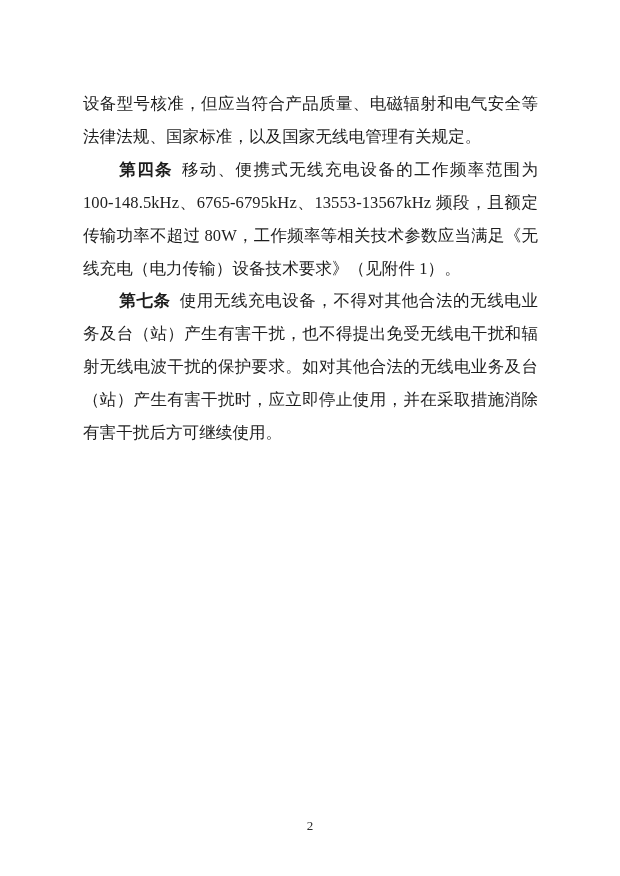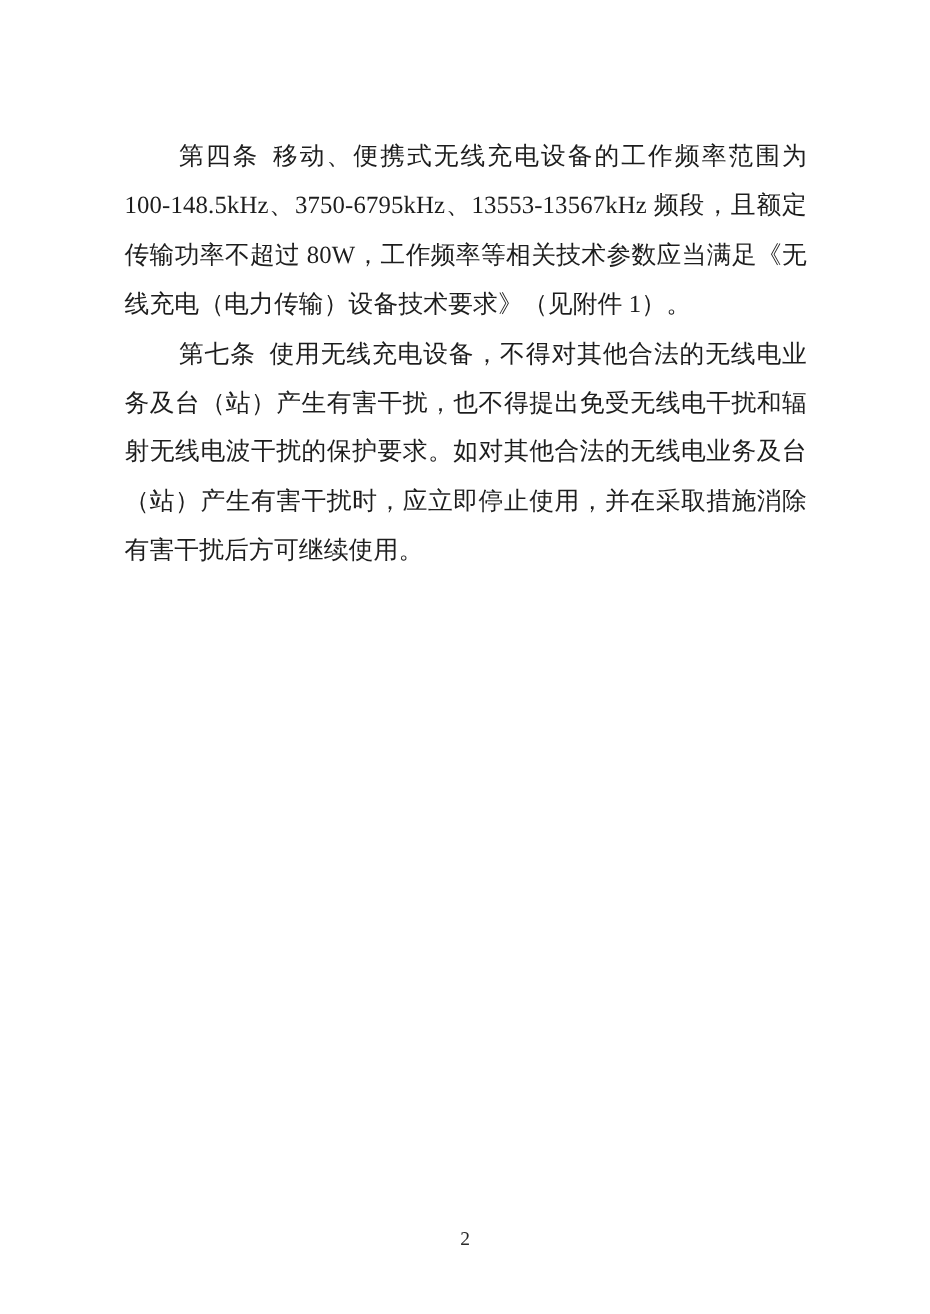--- a/index.html
+++ b/index.html
@@ -27,21 +27,21 @@
     font-size: 16.5px;
     line-height: 32.9px;
     text-align: justify;
     text-justify: inter-character;
     letter-spacing: 0.1px;
   }
   .para.indent {
     text-indent: 2.2em;
   }
   .article-label {
-    font-weight: normal;
+    font-weight: bold;
     margin-right: 0.55em;
   }
   .article-label:empty {
     margin-right: 0;
   }
   .page-number {
     position: absolute;
     top: 818px;
     left: 0;
     width: 100%;
@@ -49,22 +49,23 @@
     font-size: 13px;
     color: #2a2a2a;
   }
 </style>
 </head>
 <body>
 
 <div class="page">
   <div class="content">
 
+    <p class="para"><span>设备型号核准，但应当符合产品质量、电磁辐射和电气安全等法律法规、国家标准，以及国家无线电管理有关规定。</span></p>
 
-    <p class="para indent"><span class="article-label">第四条</span><span>移动、便携式无线充电设备的工作频率范围为 100-148.5kHz、3750-6795kHz、13553-13567kHz 频段，且额定传输功率不超过 80W，工作频率等相关技术参数应当满足《无线充电（电力传输）设备技术要求》（见附件 1）。</span></p>
+    <p class="para indent"><span class="article-label">第四条</span><span>移动、便携式无线充电设备的工作频率范围为 100-148.5kHz、6765-6795kHz、13553-13567kHz 频段，且额定传输功率不超过 80W，工作频率等相关技术参数应当满足《无线充电（电力传输）设备技术要求》（见附件 1）。</span></p>
 
 
 
     <p class="para indent"><span class="article-label">第七条</span><span>使用无线充电设备，不得对其他合法的无线电业务及台（站）产生有害干扰，也不得提出免受无线电干扰和辐射无线电波干扰的保护要求。如对其他合法的无线电业务及台（站）产生有害干扰时，应立即停止使用，并在采取措施消除有害干扰后方可继续使用。</span></p>
 
 
   </div>
 
   <div class="page-number">2</div>
 </div>

